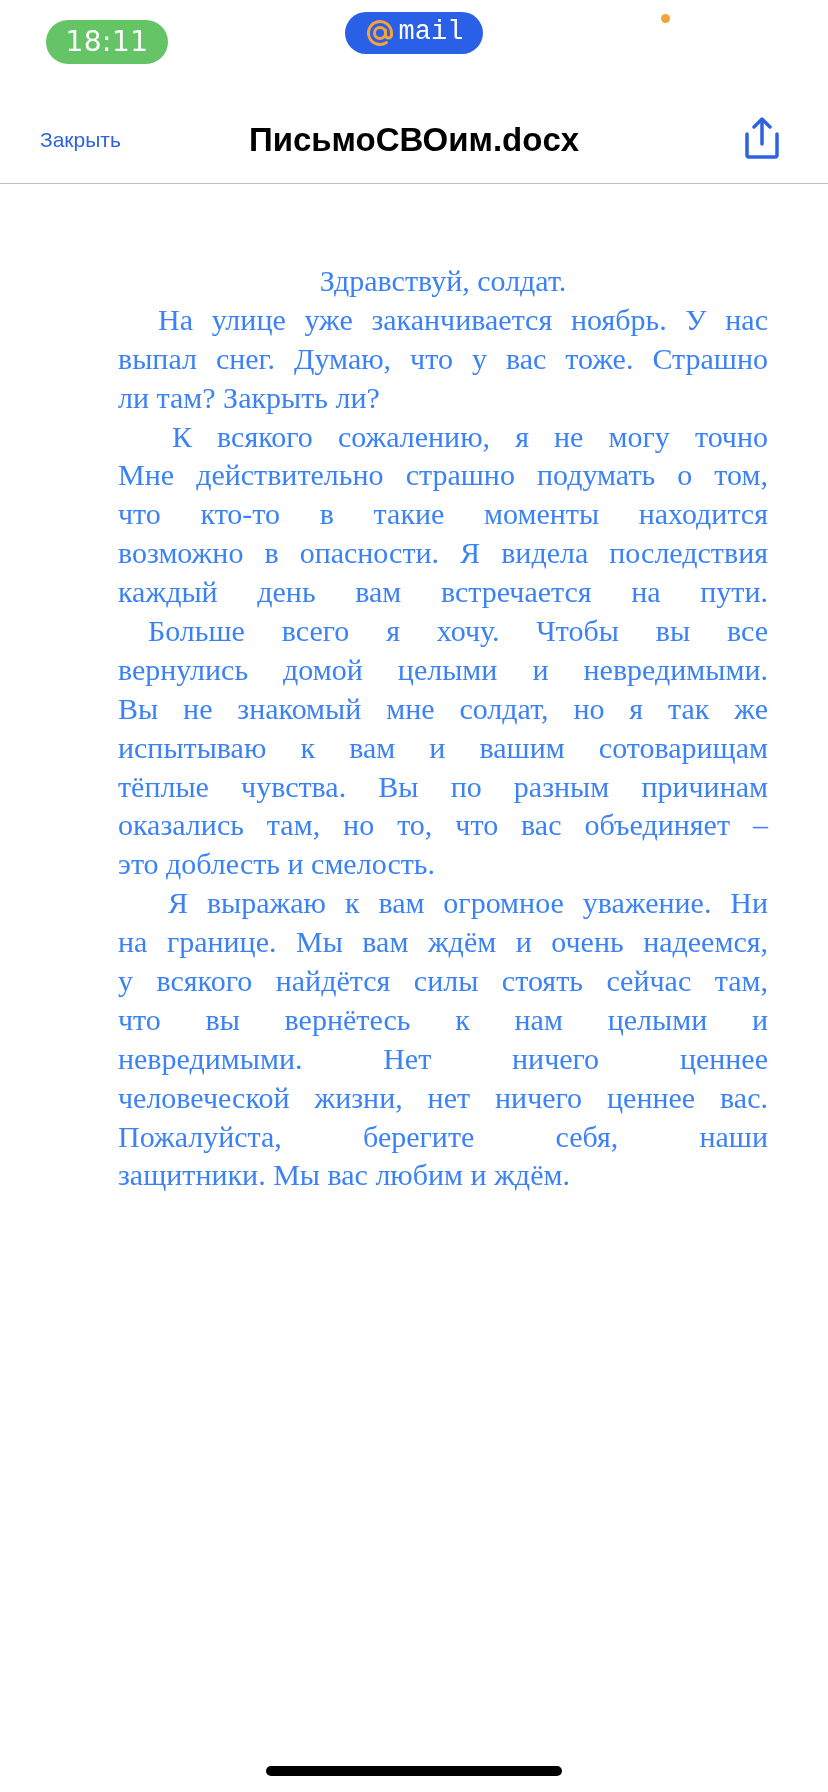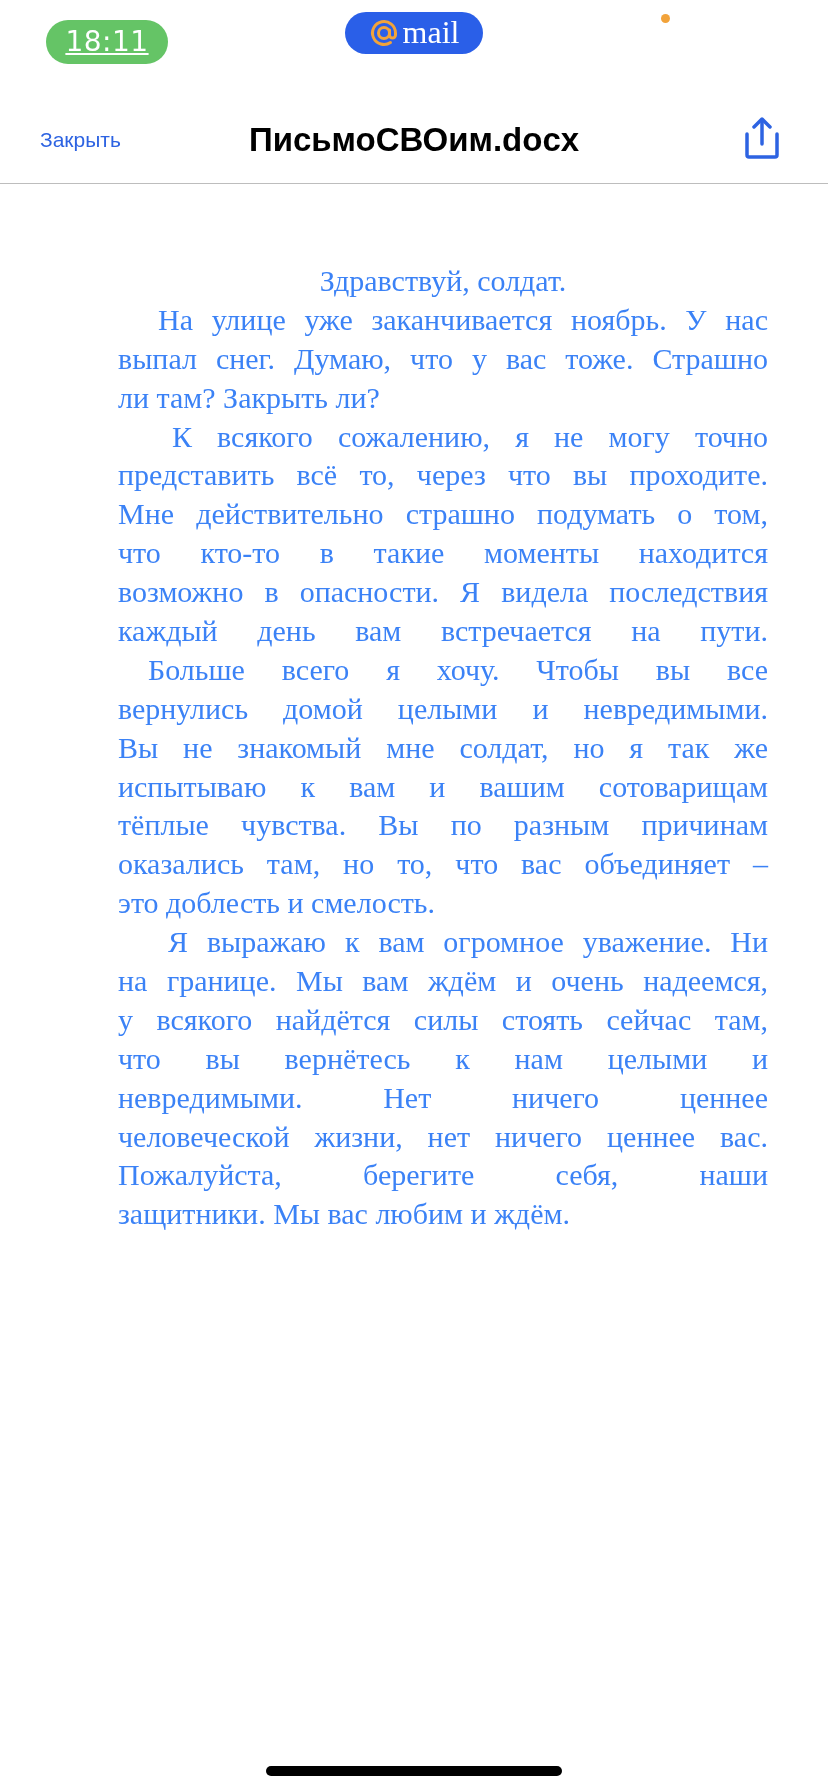--- a/index.html
+++ b/index.html
@@ -22,21 +22,20 @@
     width: 122px;
     height: 44px;
     border-radius: 22px;
     background: #65C466;
     color: #ffffff;
     font-family: "DejaVu Sans", sans-serif;
     font-size: 28px;
     line-height: 44px;
     text-align: center;
     letter-spacing: 0.5px;
-    text-decoration: underline;
   }
   .mail-pill {
     position: absolute;
     left: 345px;
     top: 12px;
     width: 138px;
     height: 42px;
     border-radius: 21px;
     background: #2A5FE8;
     display: flex;
@@ -44,22 +43,22 @@
     justify-content: center;
     gap: 4px;
   }
   .mail-at {
     width: 30px;
     height: 30px;
     display: block;
   }
   .mail-text {
     color: #ffffff;
-    font-family: Liberation Serif, serif;
-    font-size: 32px;
+    font-family: Liberation Mono, monospace;
+    font-size: 27px;
     line-height: 30px;
     margin-top: -2px;
   }
   .privacy-dot {
     position: absolute;
     left: 661px;
     top: 14px;
     width: 9px;
     height: 9px;
     border-radius: 50%;
@@ -175,21 +174,20 @@
 <div class="nav-divider"></div>
 
 <div class="doc">
   <span class="line center">Здравствуй, солдат.</span>
 
   <span class="line" style="padding-left:40px">На улице уже заканчивается ноябрь. У нас</span>
   <span class="line">выпал снег. Думаю, что у вас тоже. Страшно</span>
   <span class="line last">ли там? Закрыть ли?</span>
 
   <span class="line" style="padding-left:54px">К всякого сожалению, я не могу точно</span>
-  <span class="line">представить всё то, через что вы проходите.</span>
   <span class="line">Мне действительно страшно подумать о том,</span>
   <span class="line">что кто-то в такие моменты находится</span>
   <span class="line">возможно в опасности. Я видела последствия</span>
   <span class="line">каждый день вам встречается на пути.</span>
   <span class="line" style="padding-left:30px">Больше всего я хочу. Чтобы вы все</span>
   <span class="line">вернулись домой целыми и невредимыми.</span>
   <span class="line">Вы не знакомый мне солдат, но я так же</span>
   <span class="line">испытываю к вам и вашим сотоварищам</span>
   <span class="line">тёплые чувства. Вы по разным причинам</span>
   <span class="line">оказались там, но то, что вас объединяет –</span>

